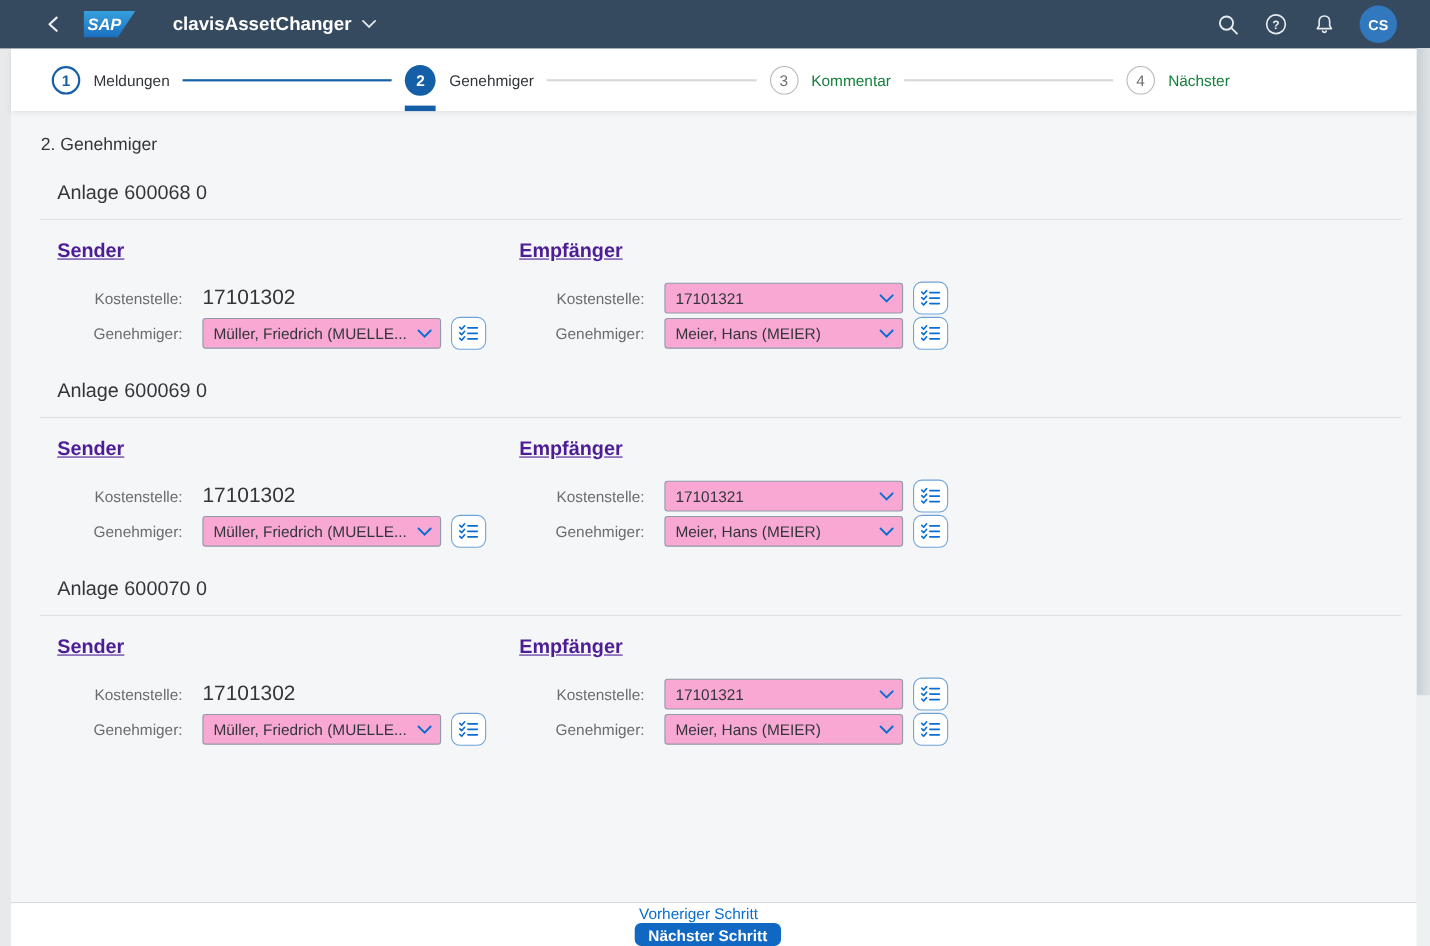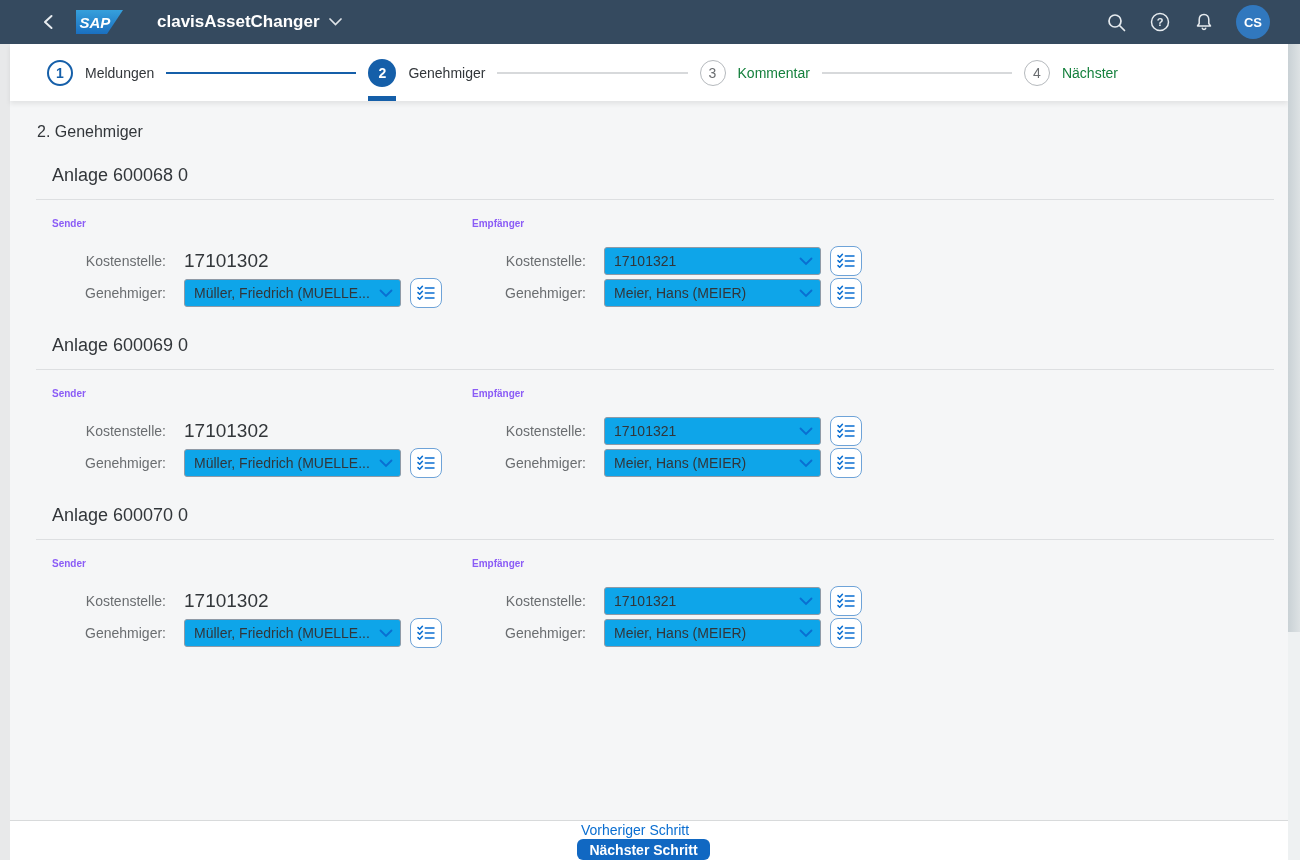--- a/index.html
+++ b/index.html
@@ -47,25 +47,25 @@
   .connector{flex:1;height:2px;background:#d7d9db;margin:0 12px;}
   .connector.done{background:var(--step-blue);}
   
   .content{margin:0 12px 0 10px;background:var(--content-bg);height:719px;position:relative;overflow:hidden;}
   h2.page-title{margin:0;padding:22px 0 0 27px;font-size:16px;font-weight:400;color:#32363a;}
   h3.anlage-title{margin:24px 0 0 42px;font-size:18px;font-weight:400;color:#32363a;}
   .divider{height:1px;background:#dddfe1;margin:13px 14px 0 26px;}
   .form{display:flex;padding:18px 0 0 42px;}
   .col{width:420px;}
   .col.empf{flex:1;}
-  .col-h{font-size:10px;font-weight:bold;color:#8b5cf6;margin-bottom:18px;}
+  .col-h{font-size:18px;font-weight:bold;color:#4c1d95;margin-bottom:18px;text-decoration:underline;}
   .frow{display:flex;align-items:center;height:28px;margin-bottom:4px;}
   .flabel{width:114px;flex-shrink:0;text-align:right;font-size:14px;color:#6a6d70;}
   .fval{margin-left:18px;font-size:19px;color:#32363a;}
-  .select{margin-left:18px;width:217px;height:28px;border:1px solid #8f9aa6;border-radius:3px;background:#0ea5e9;
+  .select{margin-left:18px;width:217px;height:28px;border:1px solid #8f9aa6;border-radius:3px;background:#f9a8d4;
     display:flex;align-items:center;padding:0 7px 0 9px;cursor:pointer;color:var(--accent);}
   .select .txt{flex:1;font-size:14px;color:#32363a;white-space:nowrap;overflow:hidden;}
   .ms-btn{margin-left:9px;width:32px;height:30px;border:1px solid #6ea3d8;border-radius:8px;background:#fff;
     display:flex;align-items:center;justify-content:center;padding:0;cursor:pointer;color:var(--accent);}
   
   .footer{position:absolute;left:10px;right:12px;bottom:0;height:40px;background:#fff;border-top:1px solid #d8dadb;
     display:flex;align-items:center;justify-content:flex-end;padding-right:11px;z-index:5;flex-direction:column;}
   .link-btn{background:none;border:none;color:var(--accent);font-size:14px;cursor:pointer;margin-right:17px;
     font-family:"Liberation Sans",sans-serif;}
   .primary-btn{background:var(--button-blue);color:#fff;border:none;border-radius:6px;height:44px;padding:0 12px;

